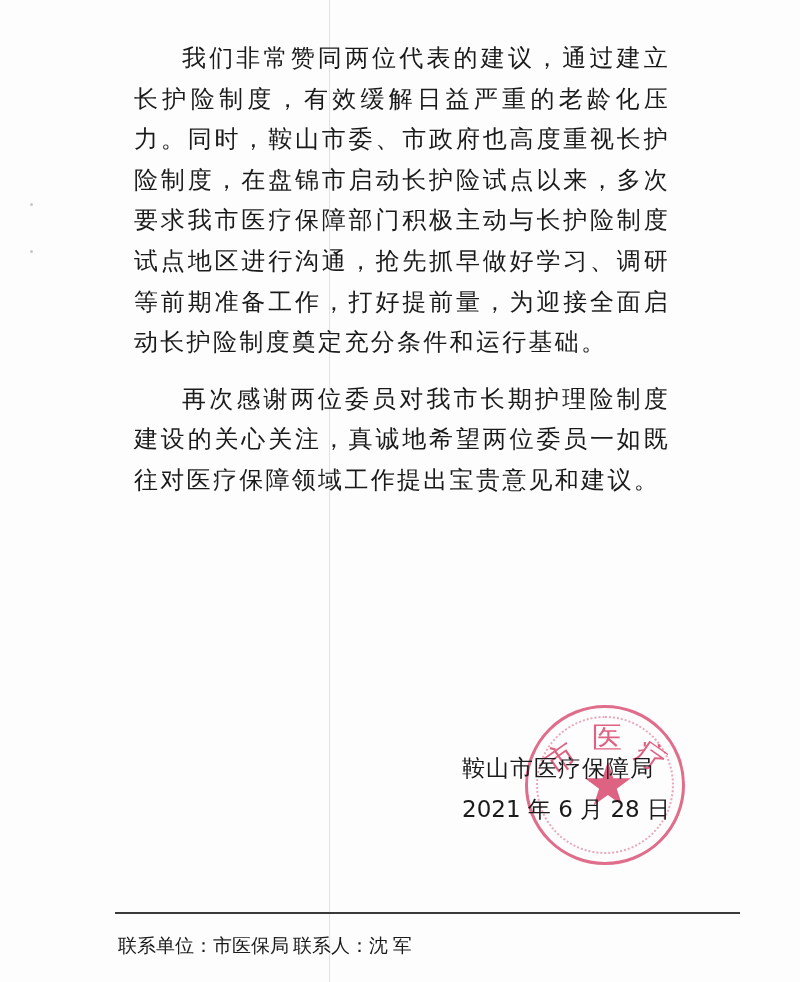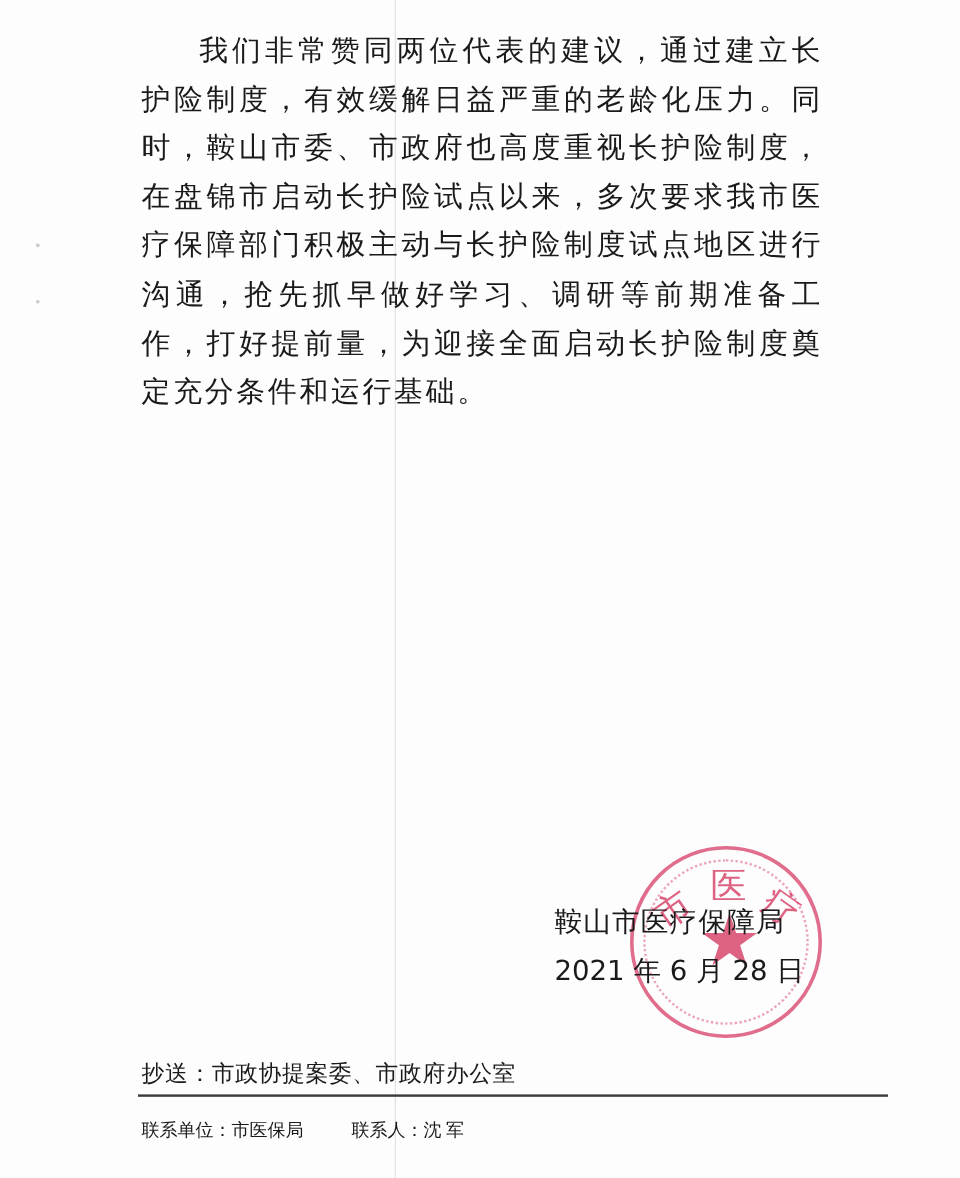--- a/index.html
+++ b/index.html
@@ -5,60 +5,60 @@
     html, body { margin: 0; padding: 0; background: #ffffff; }
     body {
       width: 800px; height: 982px; position: relative; overflow: hidden;
       font-family: "DejaVu Serif", "Liberation Serif", serif;
       color: #1a1a1a;
     }
     .page { position: absolute; left: 0; top: 0; width: 800px; height: 982px; background: #fdfdfd; }
     .fold-line { position: absolute; left: 329px; top: 0; width: 1px; height: 982px; background: #e2e2e2; }
     .margin-mark { position: absolute; left: 30px; width: 3px; height: 3px; background: #c8c8c8; border-radius: 50%; }
     .body-text { position: absolute; left: 118px; top: 22px; width: 568px; }
-    .para { margin: 0; font-size: 24px; line-height: 40.6px; letter-spacing: 2.3px; text-indent: 48px; text-align: justify; }
+    .para { margin: 16px; font-size: 24px; line-height: 40.6px; letter-spacing: 2.3px; text-indent: 48px; text-align: justify; }
     .para + .para { margin-top: 10px; }
     .stamp { position: absolute; left: 525px; top: 705px; width: 160px; height: 160px; border-radius: 50%; border: 3px solid rgba(214,60,100,0.75); box-sizing: border-box; }
     .stamp-inner-ring { position: absolute; left: 8px; top: 8px; right: 8px; bottom: 8px; border-radius: 50%; border: 2px dotted rgba(214,60,100,0.45); }
     .stamp-text { position: absolute; color: rgba(214,60,100,0.8); font-size: 30px; font-family: "DejaVu Sans", sans-serif; }
     .stamp-star { position: absolute; left: 50px; top: 46px; width: 60px; height: 60px; color: rgba(214,60,100,0.8); font-size: 60px; line-height: 60px; text-align: center; }
     .signature { position: absolute; right: 130px; top: 753px; text-align: left; font-size: 23px; font-family: "DejaVu Sans", sans-serif; }
     .signature .org { letter-spacing: 1px; }
     .signature .date { margin-top: 10px; }
     .cc { position: absolute; left: 118px; top: 882px; font-size: 19px; font-family: "DejaVu Sans", sans-serif; letter-spacing: 0.5px; }
     .rule { position: absolute; left: 115px; top: 912px; width: 625px; height: 2px; background: #3a3a3a; }
-    .contact { position: absolute; left: 118px; top: 933px; width: 600px; font-size: 15px; font-family: "DejaVu Sans", sans-serif; display: flex; }
+    .contact { position: absolute; left: 118px; top: 933px; width: 600px; font-size: 19px; font-family: "DejaVu Sans", sans-serif; display: flex; }
     .contact .c1 { width: 175px; }
     .contact .c2 { width: 175px; font-family: Liberation Serif, serif; }
     .contact .c3 { }
   </style>
 </head>
 <body>
 
 <div class="page">
   <div class="fold-line"></div>
   <div class="margin-mark" style="top:203px"></div>
   <div class="margin-mark" style="top:250px"></div>
 
   <div class="body-text">
     <p class="para">我们非常赞同两位代表的建议，通过建立长护险制度，有效缓解日益严重的老龄化压力。同时，鞍山市委、市政府也高度重视长护险制度，在盘锦市启动长护险试点以来，多次要求我市医疗保障部门积极主动与长护险制度试点地区进行沟通，抢先抓早做好学习、调研等前期准备工作，打好提前量，为迎接全面启动长护险制度奠定充分条件和运行基础。</p>
+    <p class="para">再次感谢两位委员对我市长期护理险制度建设的关心关注，真诚地希望两位委员一如既往对医疗保障领域工作提出宝贵意见和建议。</p>
   </div>
 
   <div class="stamp">
     <div class="stamp-inner-ring"></div>
     <span class="stamp-text" style="left:18px;top:30px;transform:rotate(-35deg)">市</span>
     <span class="stamp-text" style="left:64px;top:10px">医</span>
     <span class="stamp-text" style="left:108px;top:28px;transform:rotate(35deg)">疗</span>
     <div class="stamp-star">★</div>
   </div>
 
   <div class="signature">
     <div class="org">鞍山市医疗保障局</div>
     <div class="date">2021 年 6 月 28 日</div>
   </div>
 
-  <div class="cc">抄送：市政协提案委、市政府办公室</div>
   <div class="rule"></div>
   <div class="contact">
     <span class="c1">联系单位：市医保局</span>
     <span class="c2">联系人：沈 军</span>
   </div>
 </div>
 
 </body></html>

